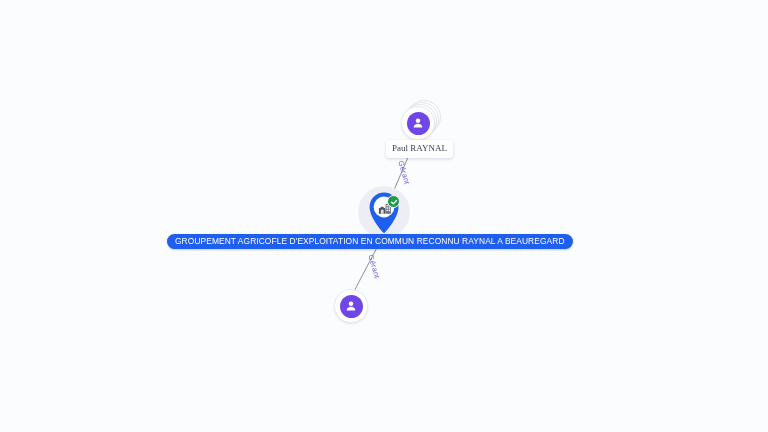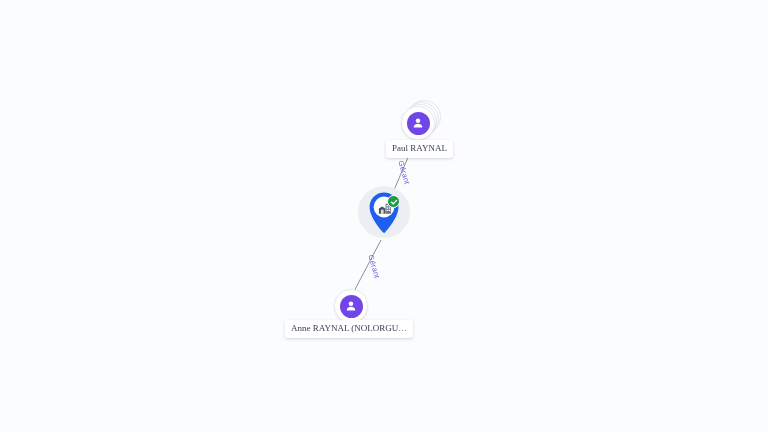--- a/index.html
+++ b/index.html
@@ -227,28 +227,28 @@
       <rect x="5.0" y="13" width="4.6" height="7" fill="#d9dce3"></rect>
     </svg>
 
     <div class="check-badge">
       <svg width="8" height="8" viewBox="0 0 24 24" fill="none" stroke="#ffffff" stroke-width="4.2" stroke-linecap="round" stroke-linejoin="round">
         <polyline points="4.5,12.5 9.8,17.6 19.5,7.2"></polyline>
       </svg>
     </div>
   </div>
 
+  <div id="company-title-bar">GROUPEMENT AGRICOFLE D'EXPLOITATION EN COMMUN RECONNU RAYNAL A BEAUREGARD</div>
 
   <div class="person-node" id="node-anne" style="left:334px; top:289px;">
     <div class="avatar-wrap">
       <div class="avatar">
         <div class="avatar-circle">
           <svg width="14" height="14" viewBox="0 0 24 24" fill="#ffffff">
             <circle cx="12" cy="8" r="3.9"></circle>
             <path d="M4.6 19.6c0-4.1 3.3-6.2 7.4-6.2s7.4 2.1 7.4 6.2z"></path>
           </svg>
         </div>
       </div>
     </div>
   </div>
-  <div class="node-label" style="left:285px; top:320px;">Anne RAYNAL (NOLORGU…</div>
 
 </div>
 
 </body></html>

